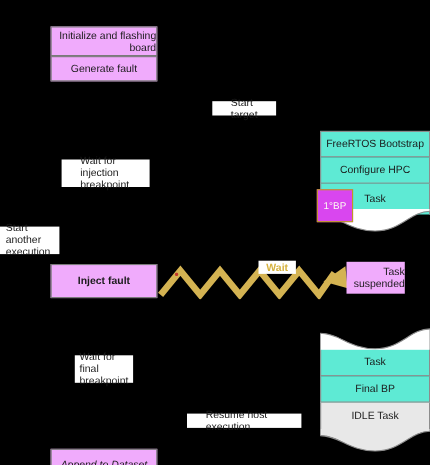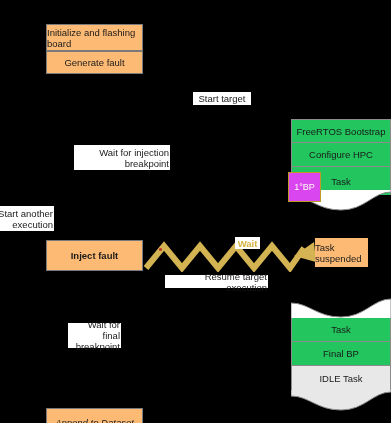--- a/index.html
+++ b/index.html
@@ -13,74 +13,74 @@
     height: 423px;
     background: #000000;
     overflow: hidden;
     font-family: "Liberation Sans", sans-serif;
     color: #1a1a1a;
   }
 
   
   .box {
     position: absolute;
-    background: #fdba74;
+    background: #f0abfc;
     border: 1px solid #7a7a7a;
     box-sizing: border-box;
     display: flex;
     align-items: center;
     justify-content: center;
+    text-align: right;
+    font-size: 9.5px;
+    line-height: 11px;
+    color: #1a1a1a;
+  }
+  .box.nb { border: none; }
+
+  
+  .label {
+    position: absolute;
+    background: #ffffff;
+    color: #1a1a1a;
+    font-size: 9.5px;
+    line-height: 11px;
     text-align: left;
-    font-size: 9.5px;
-    line-height: 11px;
-    color: #1a1a1a;
-  }
-  .box.nb { border: none; }
-
-  
-  .label {
-    position: absolute;
-    background: #ffffff;
-    color: #1a1a1a;
-    font-size: 9.5px;
-    line-height: 11px;
-    text-align: right;
-    padding: 0 1px;
+    padding: 0 17px;
     box-sizing: border-box;
     display: flex;
     align-items: center;
     justify-content: center;
   }
 
   
   #proc-init    { left: 46px;  top: 24px;  width: 97px; height: 27px; }
   #proc-gen     { left: 46px;  top: 51px;  width: 97px; height: 23px; }
   #proc-inject  { left: 46px;  top: 240px; width: 97px; height: 31px; font-weight: bold; }
   #proc-append  { left: 46px;  top: 408px; width: 97px; height: 28px; font-style: italic; }
 
   
   #lbl-start-target  { left: 193px; top: 92px;  width: 58px; height: 13px; }
-  #lbl-wait-inject   { left: 56px;  top: 145px; width: 96px; height: 25px; margin-left: 18px; }
+  #lbl-wait-inject   { left: 56px;  top: 145px; width: 80px; height: 25px; }
   #lbl-start-another { left: -3px;  top: 206px; width: 57px; height: 25px; }
   #lbl-resume-script { left: 173px; top: 217px; width: 101px; height: 13px; }
   #lbl-resume-target { left: 165px; top: 275px; width: 103px; height: 13px; }
   #lbl-wait-final    { left: 68px;  top: 323px; width: 53px; height: 25px; }
   #lbl-resume-host   { left: 170px; top: 376px; width: 104px; height: 13px; }
   #lbl-fault {
     left: 235px; top: 237px; width: 25px; height: 12px;
     color: #d6b23f; font-weight: bold; font-size: 9.5px;
   }
 
   
   .stack { position: absolute; left: 291px; width: 100px; }
 
   .cell {
     position: relative;
     box-sizing: border-box;
-    background: #22c55e;
+    background: #5eead4;
     border-left: 1px solid #8c8c8c;
     border-right: 1px solid #8c8c8c;
     border-bottom: 1px solid #8c8c8c;
     height: 24px;
     display: flex;
     align-items: center;
     justify-content: center;
     font-size: 9.5px;
     color: #1a1a1a;
   }
@@ -162,24 +162,24 @@
 
   <div class="box" id="proc-append">Append to Dataset</div>
 
   <div class="label" id="lbl-start-target">Start target</div>
 
   <div class="label" id="lbl-wait-inject">Wait for injection breakpoint</div>
 
   <div class="label" id="lbl-start-another">Start another execution</div>
 
 
-  <div class="label" id="lbl-resume-target">Resume target execution</div>
 
   <div class="label" id="lbl-wait-final">Wait for final breakpoint</div>
 
+  <div class="label" id="lbl-resume-host">Resume host execution</div>
 
   <svg id="fault-wave" viewBox="0 0 175 36">
     <polyline points="4,32 22,10 40,32 58,10 76,32 94,10 112,32 130,10 148,32 162,12" fill="none" stroke="#d4b352" stroke-width="6" stroke-linejoin="miter" stroke-linecap="butt"></polyline>
     <polygon points="172,6 174,26 152,20" fill="#d4b352"></polygon>
   </svg>
   <div id="fault-dot"></div>
 
   <div class="label" id="lbl-fault">Wait</div>
 
   <div class="box nb" id="box-suspended">Task suspended</div>

